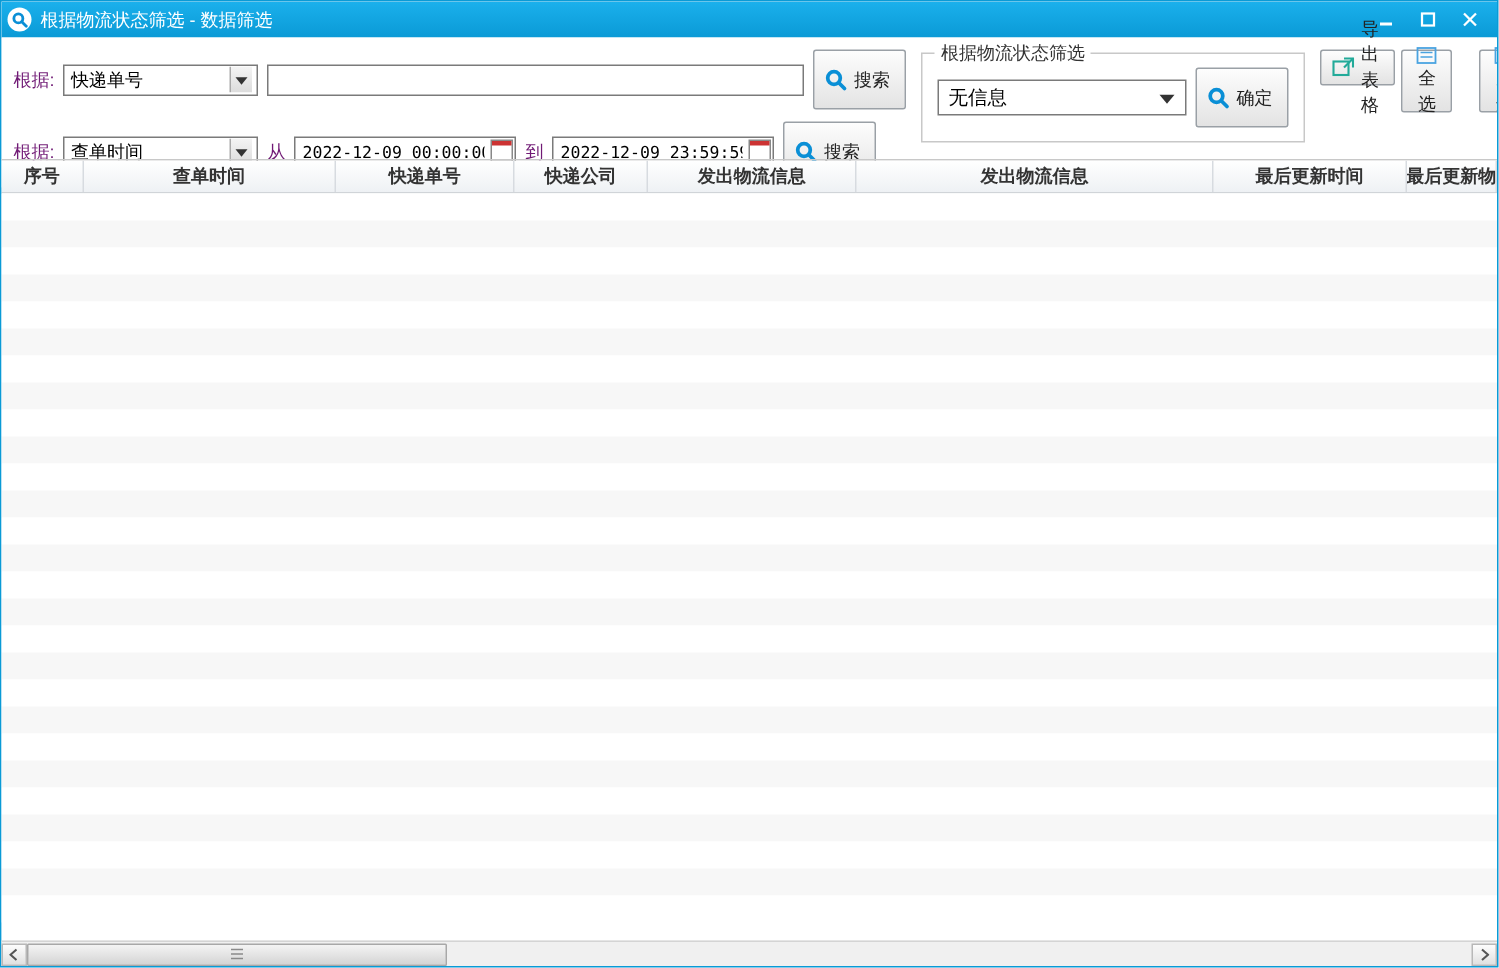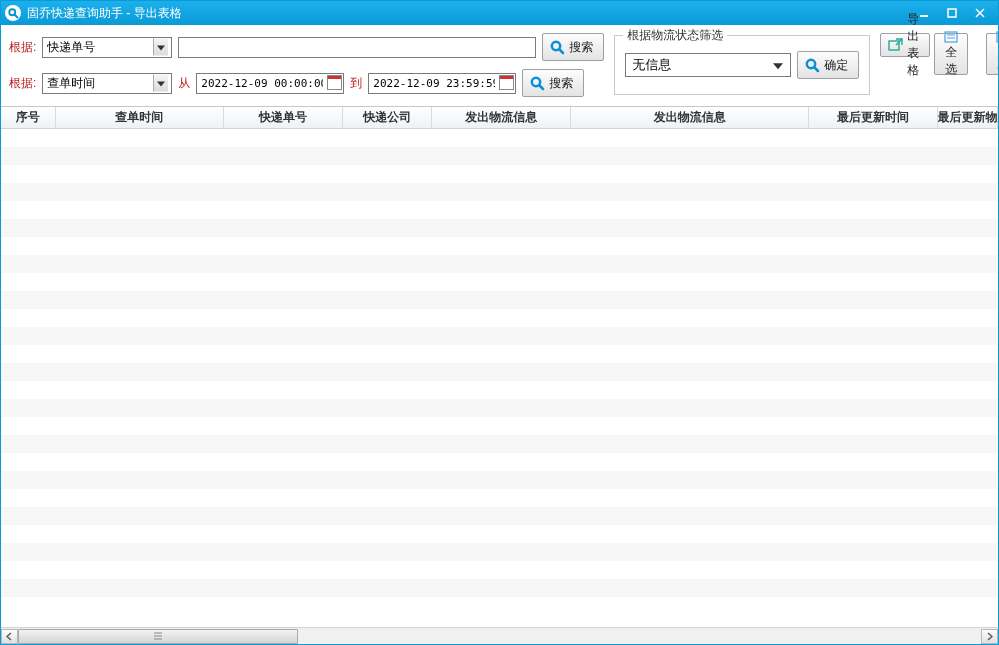--- a/index.html
+++ b/index.html
@@ -34,21 +34,21 @@
   width: 28px; height: 20px;
   display: flex; align-items: center; justify-content: center;
   cursor: pointer;
 }
 
 .toolbar {
   padding: 8px 8px 4px 8px;
   background: #fff;
 }
 .row { display: flex; align-items: center; gap: 6px; margin-bottom: 8px; }
-.label { color: #b91c1c; white-space: nowrap; }
+.label { color: #701a75; white-space: nowrap; }
 .select, .textin, .datein {
   height: 21px;
   border: 1px solid #7a7a7a;
   background: #fff;
   font-size: 12px;
   padding: 0 4px;
   font-family: inherit;
 }
 .select { width: 130px; appearance: none; background: #fff; padding-right: 18px; position: relative; }
 .select-wrap { position: relative; display: inline-block; }
@@ -71,21 +71,21 @@
 .datein { width: 148px; font-family: monospace; font-size: 11px; padding-right: 20px; }
 .datewrap { position: relative; display: inline-block; }
 .datewrap .cal {
   position: absolute; right: 2px; top: 2px; width: 15px; height: 15px;
   border: 1px solid #888; background: #fff; pointer-events: none;
 }
 .datewrap .cal::before {
   content: ""; position: absolute; top: 0; left: 0; right: 0; height: 3px; background: #c33;
 }
 .btn {
-  height: 28px;
+  height: 40px;
   padding: 0 10px 0 6px;
   border: 1px solid #9aa0a6;
   background: linear-gradient(to bottom, #fdfdfd, #e3e3e3);
   border-radius: 2px;
   cursor: pointer;
   font-size: 12px;
   display: inline-flex;
   align-items: center;
   gap: 4px;
   color: #222;
@@ -207,21 +207,21 @@
 </head>
 <body>
 
 <div class="titlebar">
   <div class="app-icon">
     <svg viewBox="0 0 16 16">
         <circle cx="7" cy="7" r="4" class="search-ico-circle"></circle>
         <line x1="10" y1="10" x2="14" y2="14" class="search-ico-handle"></line>
       </svg>
   </div>
-  <div class="title">固乔快递查询助手 - 导出表格</div>
+  <div class="title">根据物流状态筛选 - 数据筛选</div>
   <div class="spacer"></div>
   <div class="winbtn">
     <svg width="12" height="12">
         <line x1="2" y1="9" x2="10" y2="9" stroke="#fff" stroke-width="2"></line>
       </svg>
   </div>
   <div class="winbtn">
     <svg width="12" height="12">
         <rect x="2" y="2" width="8" height="8" fill="none" stroke="#fff" stroke-width="1.5"></rect>
       </svg>

